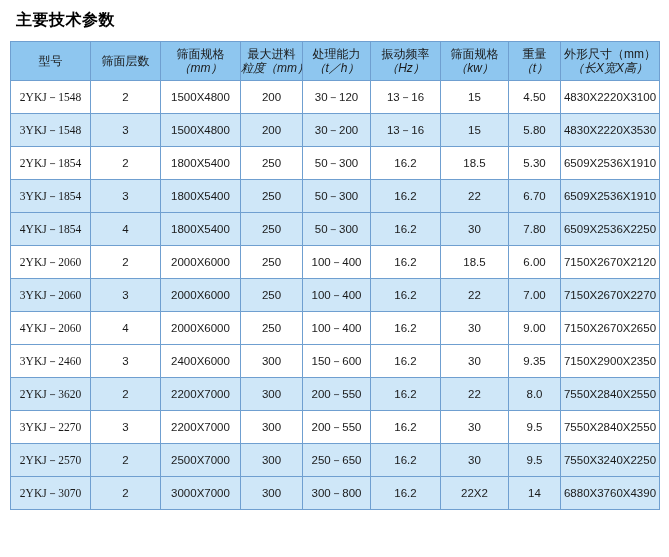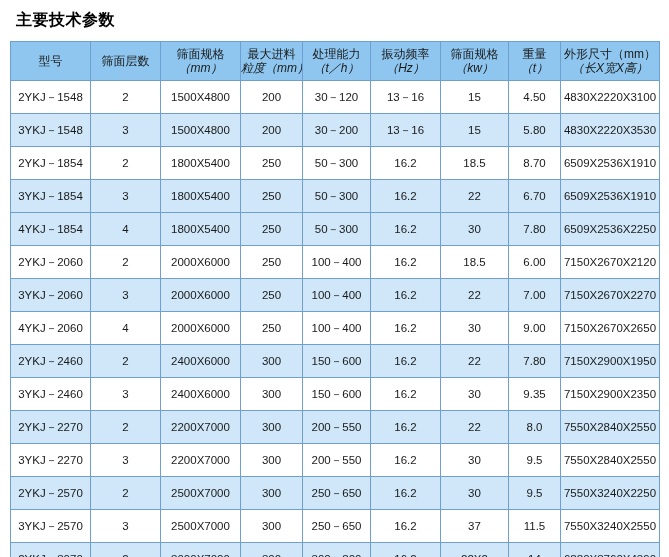--- a/index.html
+++ b/index.html
@@ -60,20 +60,21 @@
   }
   tr.row-alt td {
     background: #cfe7f8;
   }
   tr.row-base td {
     background: #ffffff;
   }
   td.col-model {
     text-align: left;
     padding-left: 12px;
+    font-family: Liberation Serif, serif;
   }
   
   col.c0 { width: 80px; }
   col.c1 { width: 70px; }
   col.c2 { width: 80px; }
   col.c3 { width: 62px; }
   col.c4 { width: 68px; }
   col.c5 { width: 70px; }
   col.c6 { width: 68px; }
   col.c7 { width: 52px; }
@@ -161,21 +162,21 @@
         <td>4830X2220X3530</td>
       </tr>
       <tr class="row-base">
         <td class="col-model">2YKJ－1854</td>
         <td>2</td>
         <td>1800X5400</td>
         <td>250</td>
         <td>50－300</td>
         <td>16.2</td>
         <td>18.5</td>
-        <td>8.70</td>
+        <td>5.30</td>
         <td>6509X2536X1910</td>
       </tr>
       <tr class="row-alt">
         <td class="col-model">3YKJ－1854</td>
         <td>3</td>
         <td>1800X5400</td>
         <td>250</td>
         <td>50－300</td>
         <td>16.2</td>
         <td>22</td>
@@ -219,44 +220,33 @@
         <td class="col-model">4YKJ－2060</td>
         <td>4</td>
         <td>2000X6000</td>
         <td>250</td>
         <td>100－400</td>
         <td>16.2</td>
         <td>30</td>
         <td>9.00</td>
         <td>7150X2670X2650</td>
       </tr>
-      <tr class="row-alt">
-        <td class="col-model">2YKJ－2460</td>
-        <td>2</td>
-        <td>2400X6000</td>
-        <td>300</td>
-        <td>150－600</td>
-        <td>16.2</td>
-        <td>22</td>
-        <td>7.80</td>
-        <td>7150X2900X1950</td>
-      </tr>
       <tr class="row-base">
         <td class="col-model">3YKJ－2460</td>
         <td>3</td>
         <td>2400X6000</td>
         <td>300</td>
         <td>150－600</td>
         <td>16.2</td>
         <td>30</td>
         <td>9.35</td>
         <td>7150X2900X2350</td>
       </tr>
       <tr class="row-alt">
-        <td class="col-model">2YKJ－2270</td>
+        <td class="col-model">2YKJ－3620</td>
         <td>2</td>
         <td>2200X7000</td>
         <td>300</td>
         <td>200－550</td>
         <td>16.2</td>
         <td>22</td>
         <td>8.0</td>
         <td>7550X2840X2550</td>
       </tr>
       <tr class="row-base">
@@ -274,31 +264,20 @@
         <td class="col-model">2YKJ－2570</td>
         <td>2</td>
         <td>2500X7000</td>
         <td>300</td>
         <td>250－650</td>
         <td>16.2</td>
         <td>30</td>
         <td>9.5</td>
         <td>7550X3240X2250</td>
       </tr>
-      <tr class="row-base">
-        <td class="col-model">3YKJ－2570</td>
-        <td>3</td>
-        <td>2500X7000</td>
-        <td>300</td>
-        <td>250－650</td>
-        <td>16.2</td>
-        <td>37</td>
-        <td>11.5</td>
-        <td>7550X3240X2550</td>
-      </tr>
       <tr class="row-alt">
         <td class="col-model">2YKJ－3070</td>
         <td>2</td>
         <td>3000X7000</td>
         <td>300</td>
         <td>300－800</td>
         <td>16.2</td>
         <td>22X2</td>
         <td>14</td>
         <td>6880X3760X4390</td>

